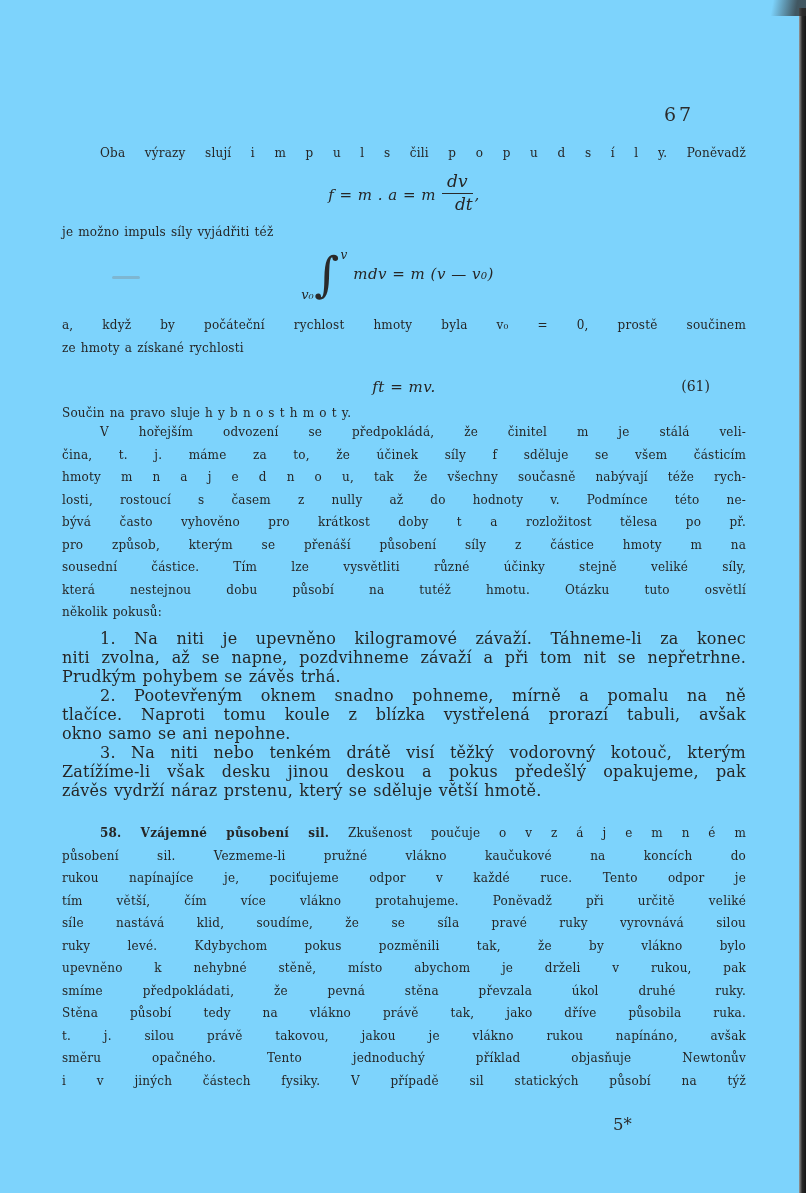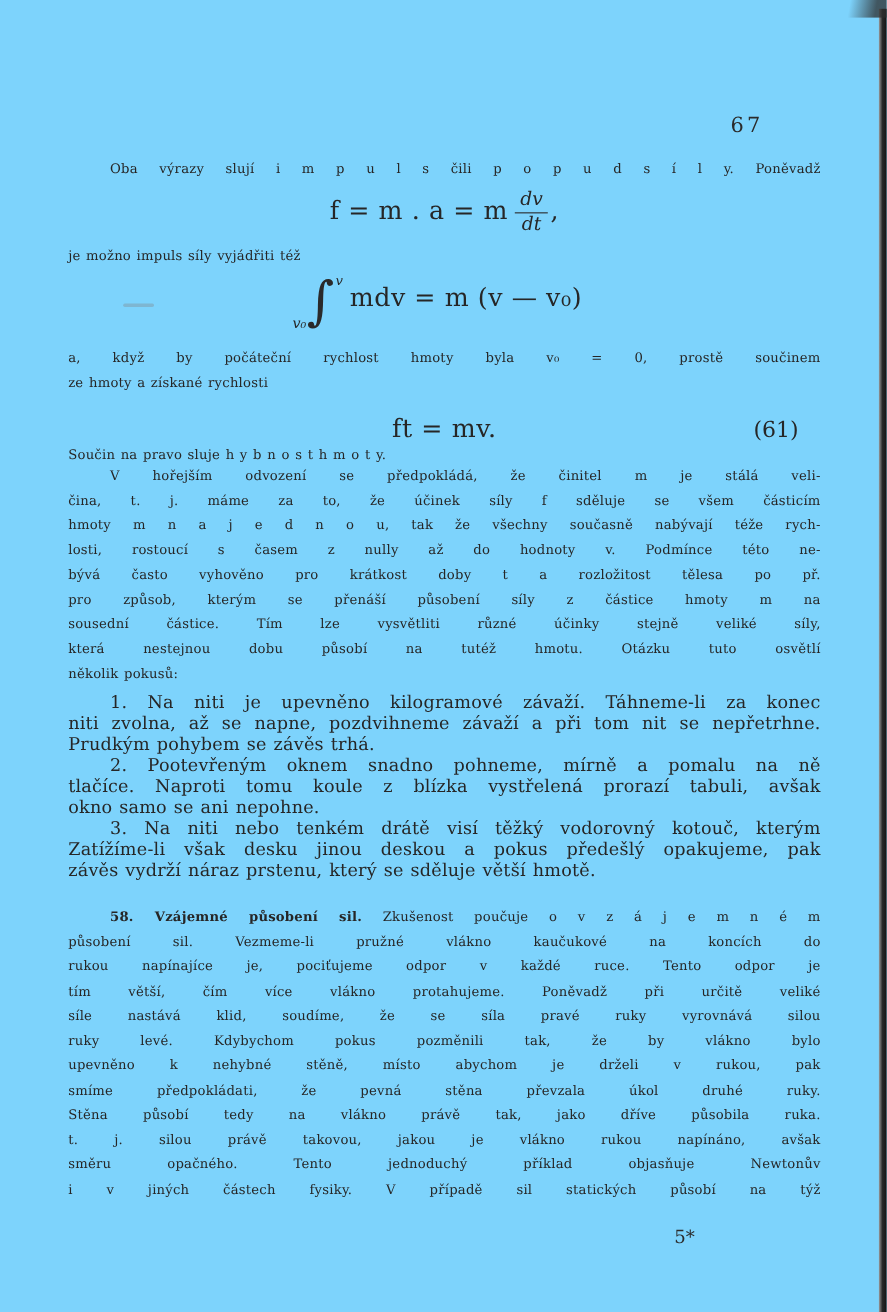--- a/index.html
+++ b/index.html
@@ -49,50 +49,51 @@
     font-size: 16px;
     line-height: 19px;
   }
   .bold { font-weight: bold; }
   
   .formula {
     position: absolute; left: 62px; width: 684px;
     text-align: center;
   }
   .math {
-    font-size: 23px;
+    font-style: italic;
+    font-size: 15px;
     letter-spacing: 0.5px;
     margin-top: 21px;
   }
   .frac {
     display: inline-block; vertical-align: middle;
     text-align: center; margin: 0 2px 4px 6px;
     font-style: italic; font-size: 17px; line-height: 1.15;
   }
   .frac .num { display: block; border-bottom: 1.4px solid #2a2a2a; padding: 0 5px 1px; }
-  .frac .den { display: block; padding-top: 1px; }
+  .frac .den { display: block; padding-top: 1px; text-align: right; }
   .int-wrap {
     position: relative; display: inline-block;
     margin-right: 14px; vertical-align: middle;
   }
   .int-sign {
     font-size: 48px; font-style: normal; line-height: 1;
     color: #2a2a2a; font-family: "DejaVu Serif", serif;
   }
   .int-sup {
     position: absolute; top: -2px; right: -8px;
     font-size: 12px; font-style: italic;
   }
   .int-sub {
     position: absolute; bottom: -4px; left: -13px;
     font-size: 13px; font-style: italic;
   }
   .eqnum {
-    position: absolute; right: 20px; top: 1px;
-    font-style: normal; font-size: 20px;
+    position: absolute; right: 36px; top: 1px;
+    font-style: normal; font-size: 14px;
   }
   .signature {
     position: absolute; left: 613px; top: 1115px;
     font-size: 16.5px; color: #2b2b2b;
   }
   section { position: absolute; }
 </style>
 </head>
 <body>
 

